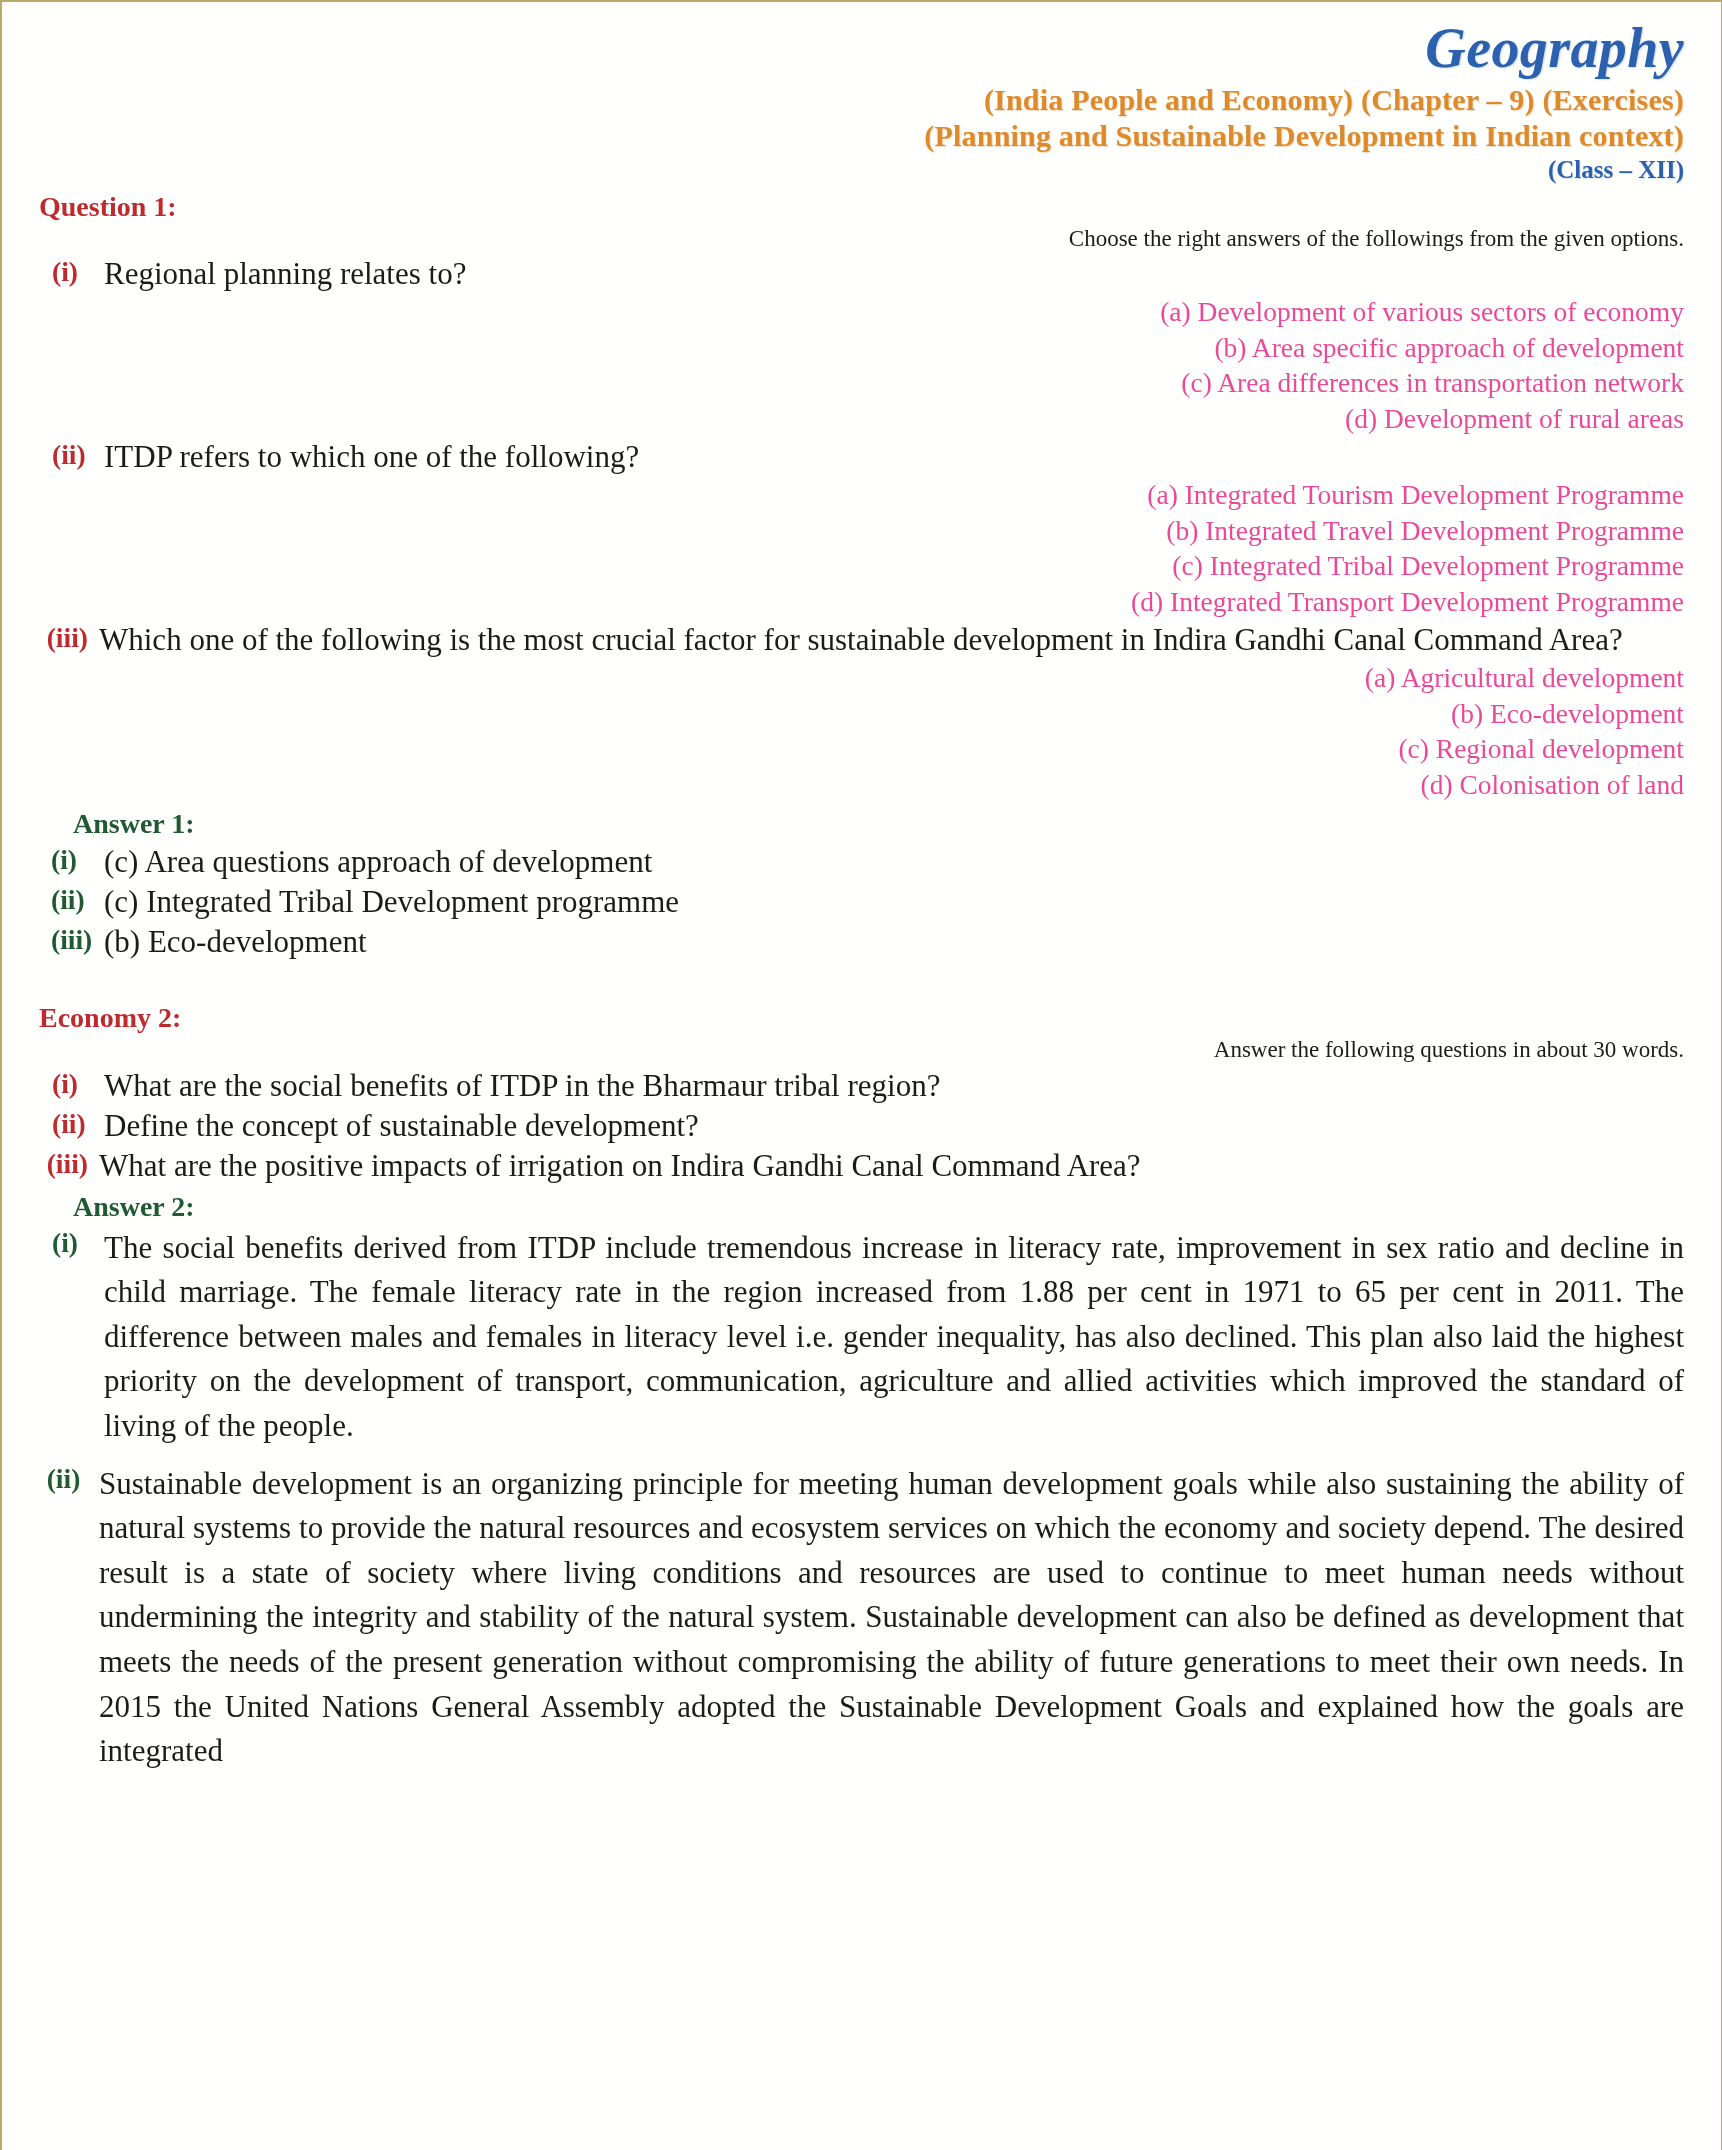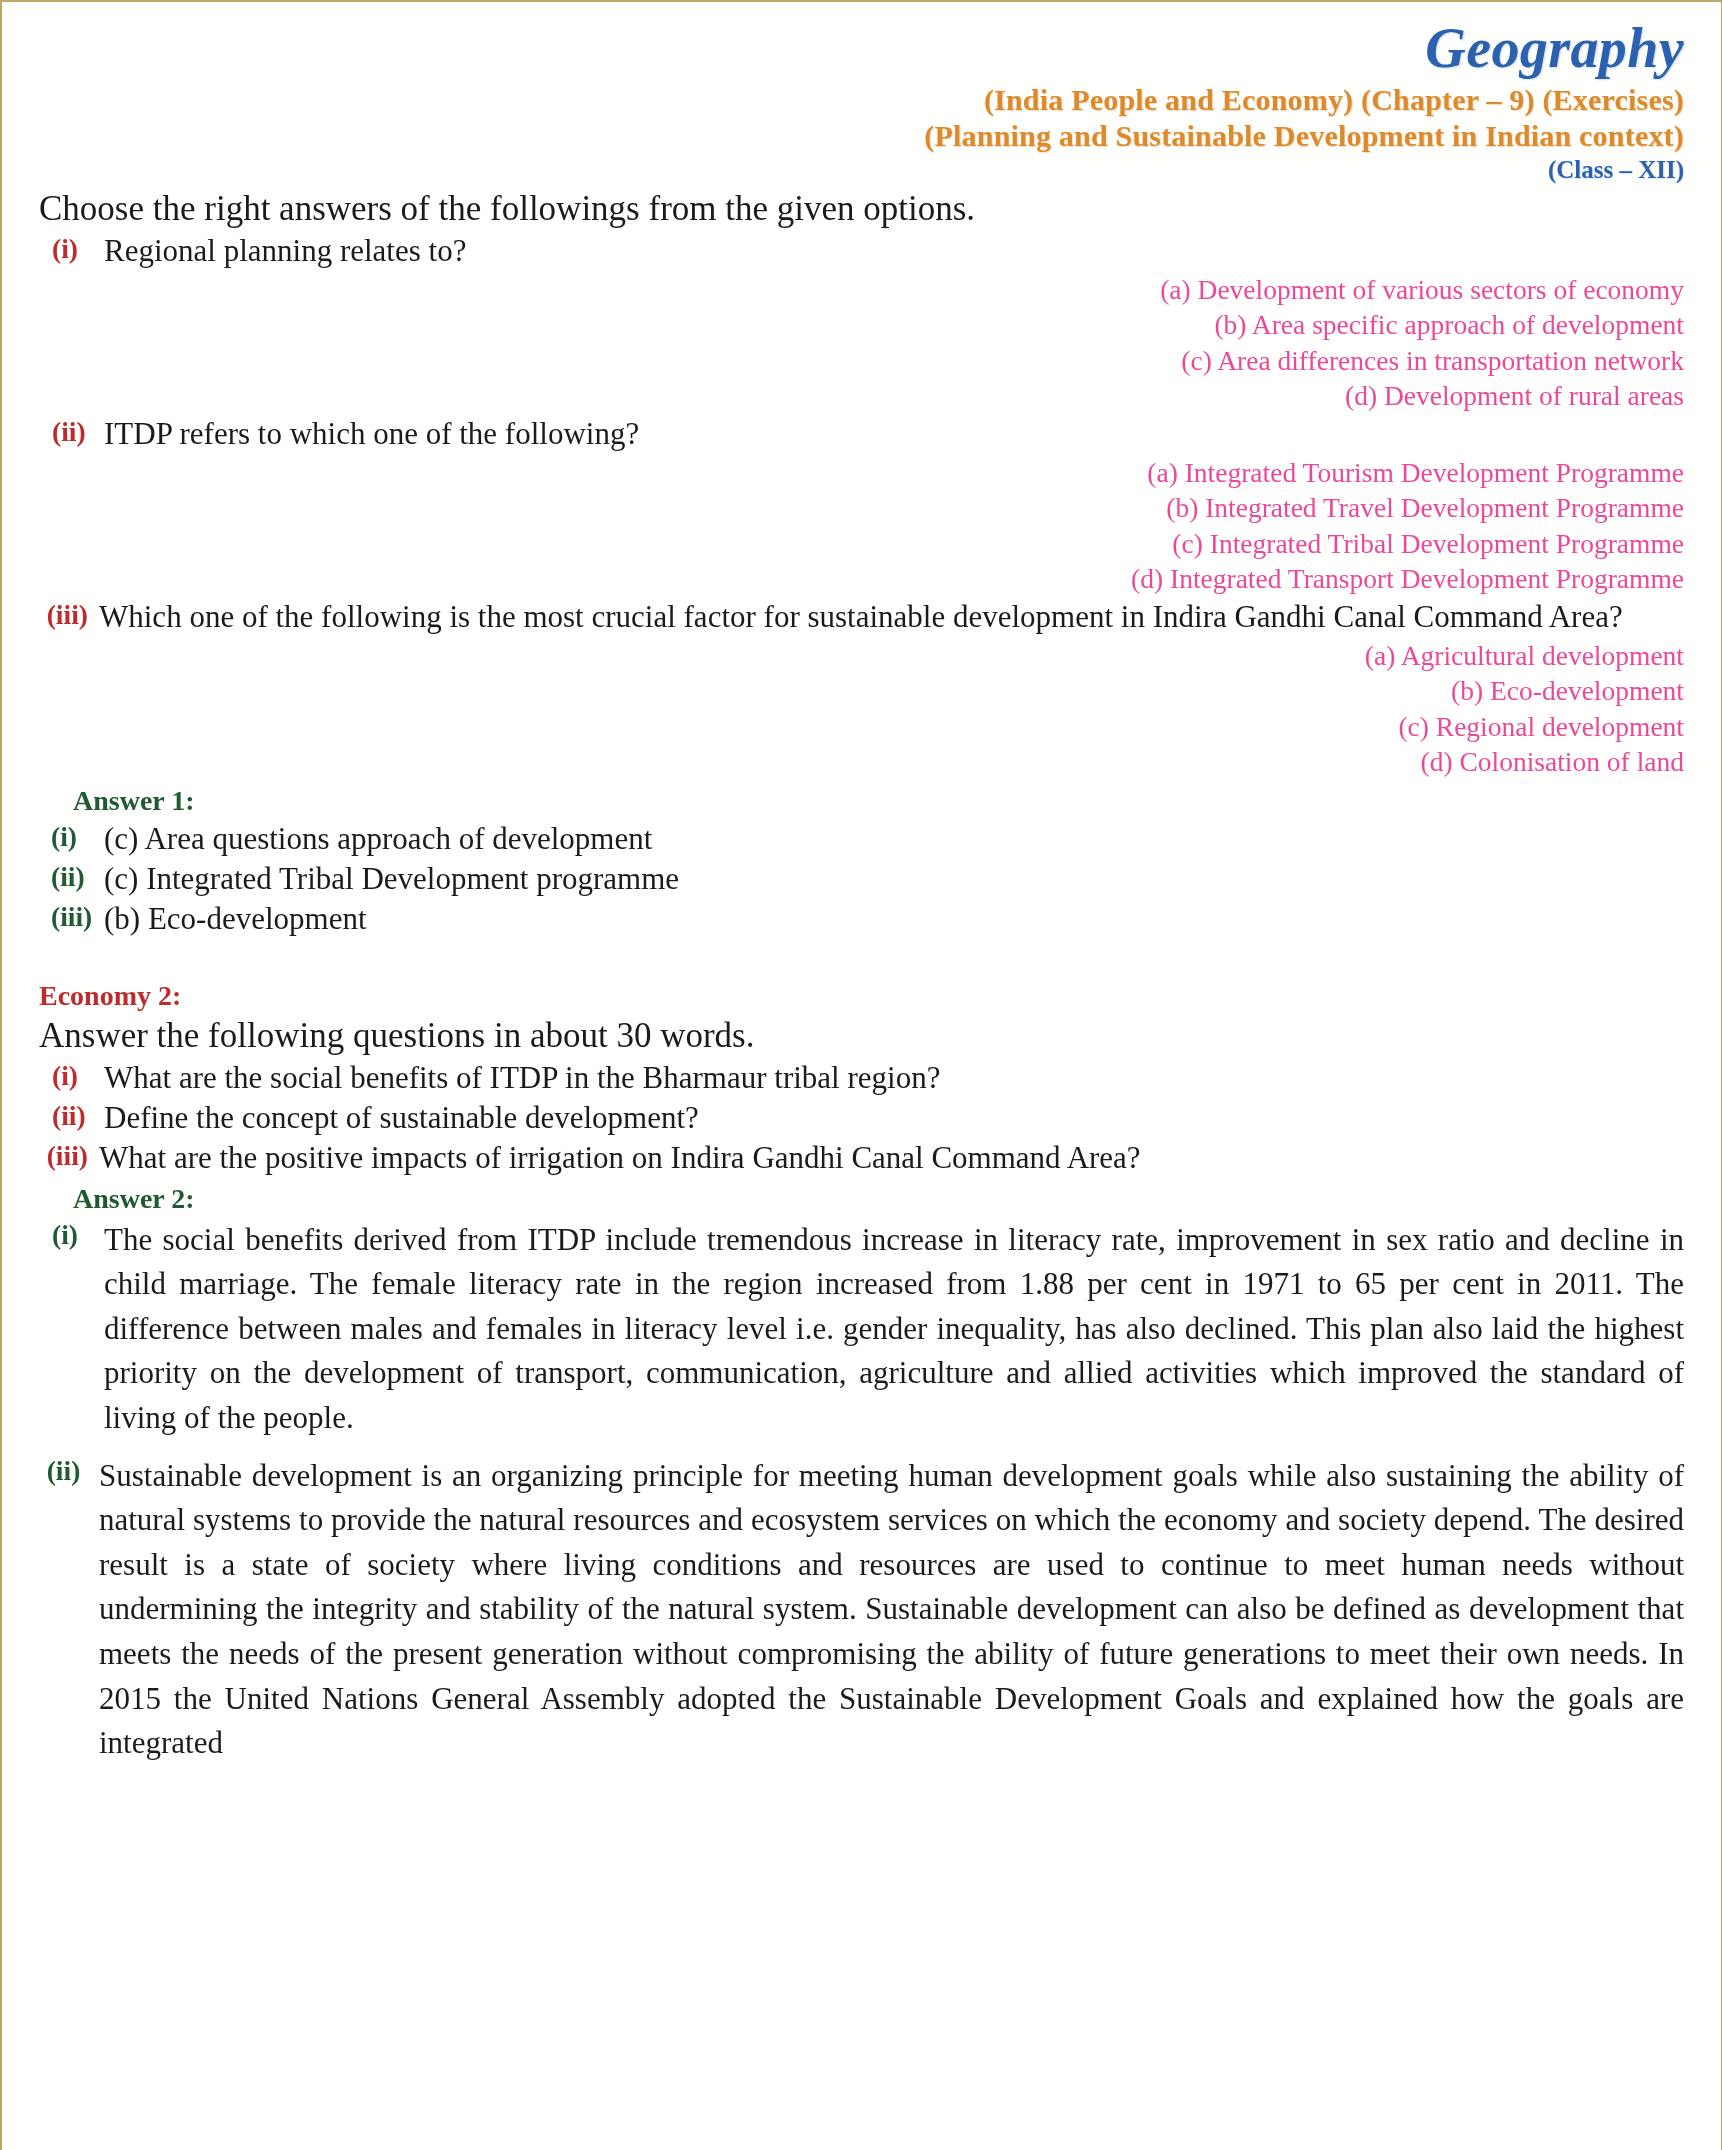--- a/index.html
+++ b/index.html
@@ -71,23 +71,24 @@
     line-height: 1.22;
     margin: 4.3px 0 0.9px 0;
   }
   .q-heading.indent-ans {
     color: #1F5A32;
     margin-left: 34px;
   }
 
   .body-line {
     color: #1b1b1b;
-    font-size: 35px;
+    font-size: 23px;
     line-height: 1.24;
     margin: 0.9px 0;
+    text-align: right;
   }
 
   .section-gap { height: 34px; }
   .small-gap { height: 9.5px; }
 
   
   .rn-row {
     display: flex;
     align-items: flex-start;
     margin: 1.7px 0;
@@ -136,20 +137,21 @@
   <div class="page-inner">
 
     <div class="doc-title">Geography</div>
 
     <div class="subtitle-block">
       <div class="subtitle">(India People and Economy) (Chapter – 9) (Exercises)</div>
       <div class="subtitle">(Planning and Sustainable Development in Indian context)</div>
       <div class="classline">(Class – XII)</div>
     </div>
 
+    <div class="q-heading">Question 1:</div>
     <div class="body-line">Choose the right answers of the followings from the given options.</div>
 
     <div class="rn-row">
       <span class="rn-marker">(i)</span>
       <span class="rn-text">Regional planning relates to?</span>
     </div>
     <div class="opt-line">(a) Development of various sectors of economy</div>
     <div class="opt-line">(b) Area specific approach of development</div>
     <div class="opt-line">(c) Area differences in transportation network</div>
     <div class="opt-line">(d) Development of rural areas</div>

